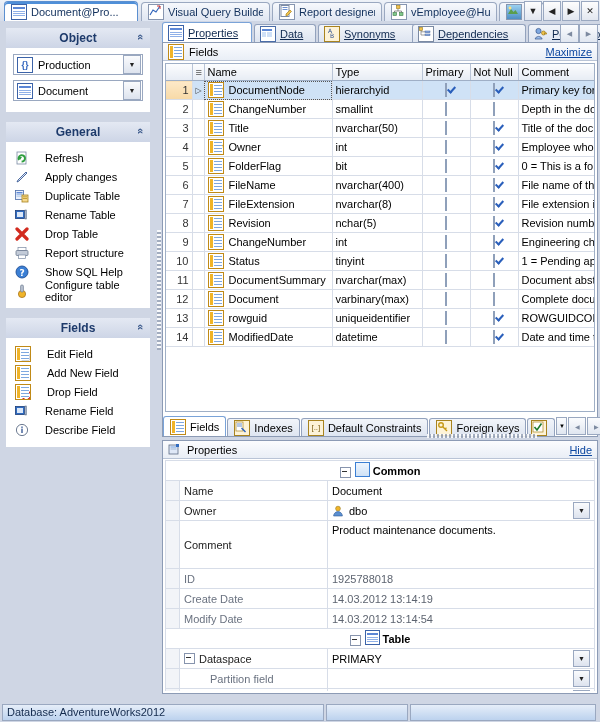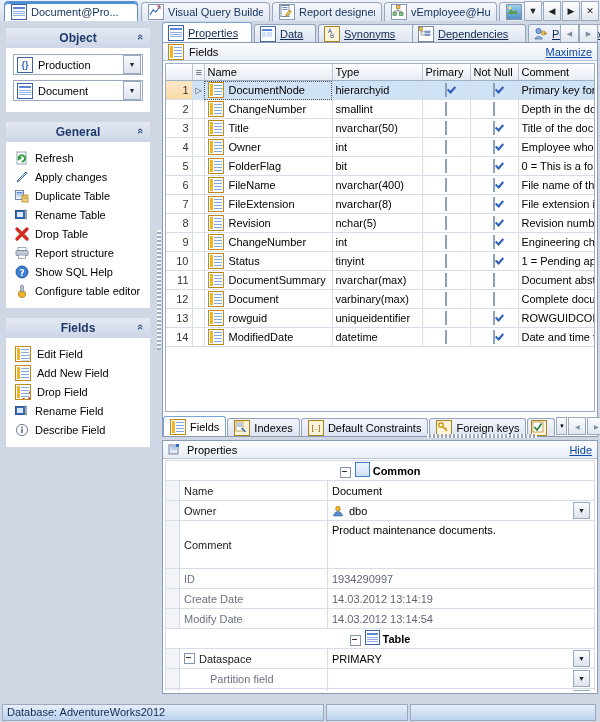--- a/index.html
+++ b/index.html
@@ -37,21 +37,21 @@
     background:linear-gradient(#e4e9f3,#cdd5e6);}
   .panel-hd .chev{position:absolute;right:6px;top:3px;color:#3c5a8c;font-size:11px;}
   .panel-bd{background:#fff;border:1px solid #fff;padding:5px 6px;}
   .combo{display:flex;align-items:center;height:19px;border:1px solid #9aa8c0;
     background:#fff;margin-bottom:5px;padding-left:3px;gap:5px;}
   .combo .lbl{flex:1;font-size:11px;}
   .combo .arw{width:16px;height:17px;margin:0 1px 0 0;border:1px solid #9aa8c0;
     background:linear-gradient(#fafbfd,#dde3ee);display:flex;align-items:center;
     justify-content:center;font-size:7px;color:#222;}
   .acts{background:#fff;border:1px solid #ffffff;padding:5px 4px 7px 4px;}
-  .act{display:flex;align-items:center;gap:6px;height:19px;padding-left:4px;font-size:11px;color:#000;}
+  .act{display:flex;align-items:center;gap:16px;height:19px;padding-left:4px;font-size:11px;color:#000;}
 
   
   .ic{width:14px;height:14px;flex:none;position:relative;display:inline-block;}
   .ic-grid{background:linear-gradient(#fff,#fff);border:1px solid #3c63a8;}
   .ic-grid:before{content:"";position:absolute;left:1px;top:2px;right:1px;height:2px;background:#5c87d6;}
   .ic-grid:after{content:"";position:absolute;left:1px;top:6px;right:1px;height:5px;
     background:repeating-linear-gradient(#8fb0e8 0 1px,#fff 1px 2px);}
   .ic-sch{border:1px solid #3c63a8;background:#fff;color:#2a5fbb;font-size:9px;
     display:flex;align-items:center;justify-content:center;font-weight:bold;}
   .ic-tab{border:1px solid #c08a17;background:#fff;}
@@ -761,21 +761,21 @@
                 </td>
               </tr>
               <tr>
                 <td class="gut"></td>
                 <td class="k" style="height:44px;"><span>Comment</span></td>
                 <td class="v" style="height:44px;vertical-align:top;padding-top:3px;"><span>Product maintenance documents.</span></td>
               </tr>
               <tr>
                 <td class="gut"></td>
                 <td class="k ro" style=""><span>ID</span></td>
-                <td class="v ro" style=""><span>1934290997</span></td>
+                <td class="v ro" style=""><span>1925788018</span></td>
               </tr>
               <tr>
                 <td class="gut"></td>
                 <td class="k ro" style=""><span>Create Date</span></td>
                 <td class="v ro" style=""><span>14.03.2012 13:14:19</span></td>
               </tr>
               <tr>
                 <td class="gut"></td>
                 <td class="k ro" style=""><span>Modify Date</span></td>
                 <td class="v ro" style=""><span>14.03.2012 13:14:54</span></td>

